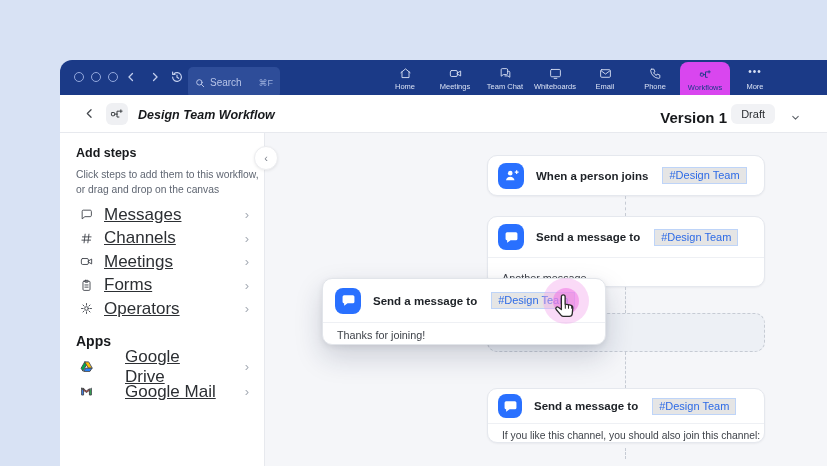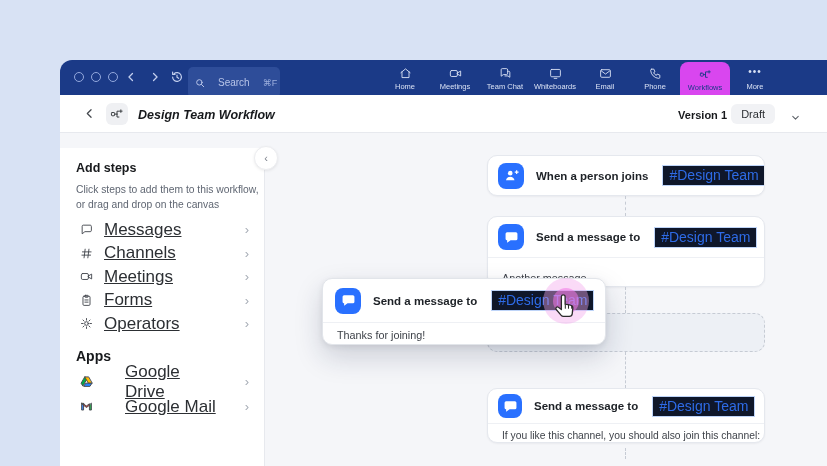--- a/index.html
+++ b/index.html
@@ -9,65 +9,65 @@
     font-family:"Liberation Sans", sans-serif;
     -webkit-font-smoothing:antialiased;
   }
   
   .topbar{position:absolute;left:60px;top:60px;right:0;height:35px;background:#1b3a87;border-radius:12px 0 0 0;}
   .traffic{position:absolute;left:14px;top:12px;display:flex;gap:7px;}
   .traffic span{width:10px;height:10px;border-radius:50%;border:1.5px solid #93a8dd;box-sizing:border-box;display:block;}
   .navbtn{position:absolute;top:10px;width:14px;height:14px;color:#c3cfee;}
   .navbtn svg{width:14px;height:14px;display:block;}
   .search{position:absolute;left:128px;top:7px;width:92px;height:31px;background:#2e4d99;border-radius:5px;
-    display:flex;align-items:center;padding:0 7px;gap:13px;color:#b7c4e8;font-size:10px;box-sizing:border-box;}
+    display:flex;align-items:center;padding:0 7px;gap:5px;color:#b7c4e8;font-size:10px;box-sizing:border-box;}
   .search .sc{margin-left:auto;color:#9db0de;font-size:9px;}
   .tabs{position:absolute;left:320px;top:0;height:35px;display:flex;}
   .tab{width:50px;height:35px;display:flex;flex-direction:column;align-items:center;justify-content:center;
     gap:2px;color:#d9e1f4;font-size:7.5px;box-sizing:border-box;padding-top:2px;cursor:default;}
   .tab svg{width:13px;height:13px;stroke:currentColor;fill:none;stroke-width:1.7;stroke-linecap:round;stroke-linejoin:round;}
   .tab .dots{font-size:10px;line-height:9px;letter-spacing:1px;height:13px;}
   .tab.active{background:#d946ef;color:#1b3a87;border-radius:8px 8px 0 0;height:33px;margin-top:2px;}
   
   .toolbar{position:absolute;left:60px;top:95px;right:0;height:38px;background:#fff;border-bottom:1px solid #e7e9ee;box-sizing:border-box;z-index:2;}
   .tb-back{position:absolute;left:22px;top:11px;width:15px;height:15px;color:#45494f;}
   .tb-back svg{width:15px;height:15px;}
   .tb-flowicon{position:absolute;left:46px;top:8px;width:22px;height:22px;background:#eff0f3;border-radius:6px;
     display:flex;align-items:center;justify-content:center;color:#3c4043;}
   .tb-flowicon svg{width:14px;height:14px;stroke:currentColor;fill:none;stroke-width:1.7;stroke-linecap:round;}
   .tb-title{position:absolute;left:78px;top:13px;font-size:12.5px;font-weight:bold;color:#17191c;font-style:italic;}
-  .tb-version{position:absolute;right:100px;top:14px;font-size:11px;font-weight:600;color:#17191c;}
+  .tb-version{position:absolute;right:100px;top:14px;font-size:15px;font-weight:600;color:#17191c;}
   .tb-draft{position:absolute;right:52px;top:9px;background:#f1f2f5;border-radius:6px;padding:4px 10px;font-size:11px;color:#2c2f33;}
   .tb-chev{position:absolute;right:26px;top:14px;width:11px;height:11px;color:#5a5f66;}
   .tb-chev svg{width:11px;height:11px;}
   
   .main{position:absolute;left:60px;top:133px;right:0;bottom:0;background:#f5f6f9;}
-  .sidebar{position:absolute;left:0;top:15px;bottom:0;width:205px;background:#fff;border-right:1px solid #e7e9ee;box-sizing:border-box;}
+  .sidebar{position:absolute;left:0;top:0;bottom:0;width:205px;background:#fff;border-right:1px solid #e7e9ee;box-sizing:border-box;}
   .sb-heading{position:absolute;left:16px;top:13px;font-size:12.5px;font-weight:bold;color:#17191c;}
   .sb-desc{position:absolute;left:16px;top:35px;width:184px;font-size:10.3px;color:#5f6672;line-height:1.45;}
   .sb-list{position:absolute;left:0;right:1px;top:70px;}
   .sb-item{height:23.5px;display:flex;align-items:center;padding:0 14px 0 20px;cursor:default;}
   .sb-item svg{width:13px;height:13px;margin-right:11px;stroke:#42464d;fill:none;stroke-width:1.7;stroke-linecap:round;stroke-linejoin:round;flex:none;}
   .sb-item .applogo{width:13px;height:13px;margin-right:11px;flex:none;}
   .sb-item .lbl{font-size:17px;color:#2c2f33;flex:1;text-decoration:underline;}
   .sb-item .chev{color:#a7adb6;font-size:13px;line-height:1;}
   .sb-apps-heading{position:absolute;left:16px;top:200px;font-size:14px;font-weight:bold;color:#17191c;}
   .sb-apps{position:absolute;left:0;right:1px;top:221px;}
   .sb-apps .sb-item{height:25px;gap:21px;}
   .collapse-btn{position:absolute;left:194px;top:13px;width:22px;height:22px;border-radius:50%;background:#fff;
     border:1px solid #ecedf0;box-shadow:0 1px 3px rgba(0,0,0,.08);z-index:4;display:flex;align-items:center;justify-content:center;
     color:#7d838c;font-size:11px;line-height:1;cursor:default;}
   
   .card{position:absolute;background:#fff;border:1px solid #e5e8ee;border-radius:10px;box-shadow:0 1px 2px rgba(16,24,40,.05);box-sizing:border-box;overflow:hidden;}
   .card-head{display:flex;align-items:center;gap:12px;padding:0 10px;}
   .step-icon{width:26px;height:26px;border-radius:8px;background:#2970ff;display:flex;align-items:center;justify-content:center;flex:none;}
   .step-icon svg{width:15px;height:15px;fill:#fff;display:block;}
   .step-text{font-size:11.5px;font-weight:bold;color:#1d2126;white-space:nowrap;text-align:center;}
-  .pill{display:inline-block;background:#0f172a;border:1px solid #bed4f8;border-radius:0;padding:1px 6px 2px;
-    font-size:14px;color:#2e6be6;font-weight:500;margin-left:2px;white-space:nowrap;}
+  .pill{display:inline-block;background:#e5e5e5;border:1px solid #bed4f8;border-radius:0;padding:1px 6px 2px;
+    font-size:11px;color:#2e6be6;font-weight:500;margin-left:2px;white-space:nowrap;}
   .card-divider{border-top:1px solid #eef0f4;}
   .card-body{font-size:10.8px;color:#3f434a;padding:0 14px;white-space:nowrap;}
   .vconn{position:absolute;width:0;border-left:1.5px dashed #c6cbd4;}
   .placeholder{position:absolute;left:427px;top:180px;width:278px;height:39px;background:#edf0f5;
     border:1.5px dashed #c6cbd4;border-radius:10px;box-sizing:border-box;}
   .floating{z-index:5;border:1px solid #e2e5ea;box-shadow:0 12px 28px rgba(23,32,64,.18),0 2px 6px rgba(0,0,0,.08);}
   .hl-outer{position:absolute;left:483px;top:145px;width:46px;height:46px;border-radius:50%;background:rgba(244,166,235,.42);z-index:6;}
   .hl-inner{position:absolute;left:493px;top:155px;width:26px;height:26px;border-radius:50%;background:rgba(240,118,227,.55);z-index:6;}
   .cursor{position:absolute;left:492px;top:158px;z-index:7;width:30px;height:32px;}
 </style>

